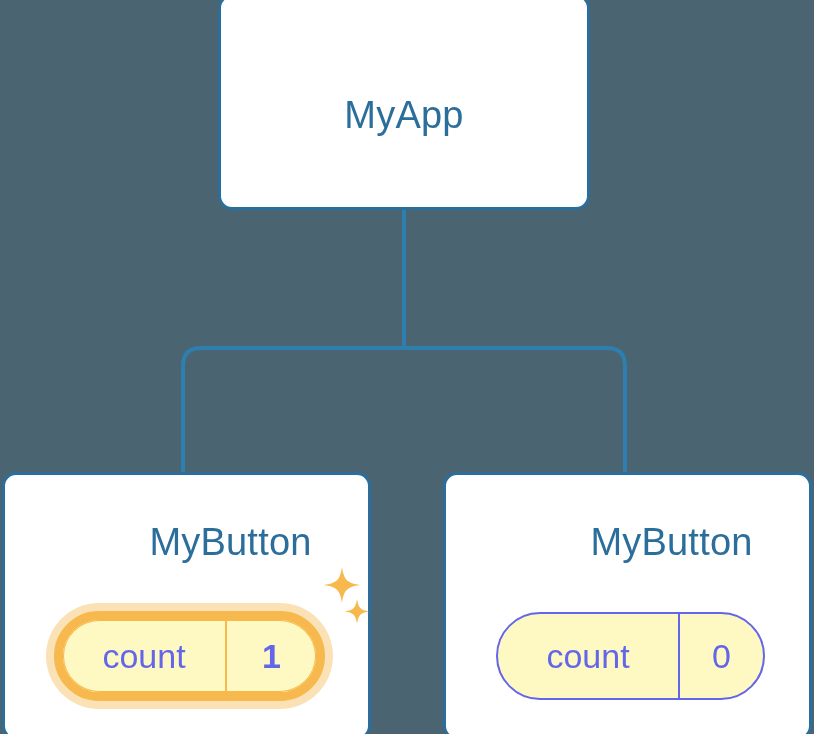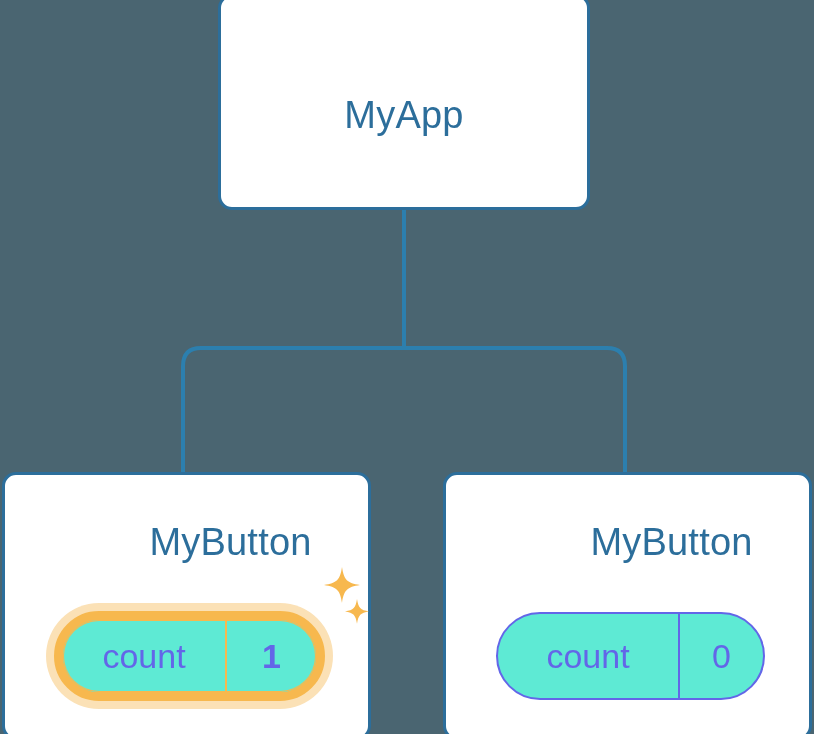--- a/index.html
+++ b/index.html
@@ -97,21 +97,21 @@
     top: 117px;
     width: 285px;
     height: 127px;
   }
 
   .pill {
     position: relative;
     display: flex;
     align-items: stretch;
     box-sizing: border-box;
-    background: #5eead4;
+    background: #fef9c3;
     border-radius: 999px;
     overflow: hidden;
   }
   
   .pill-plain {
     width: 269px;
     height: 88px;
     border: 2px solid #6366e8;
   }
   

